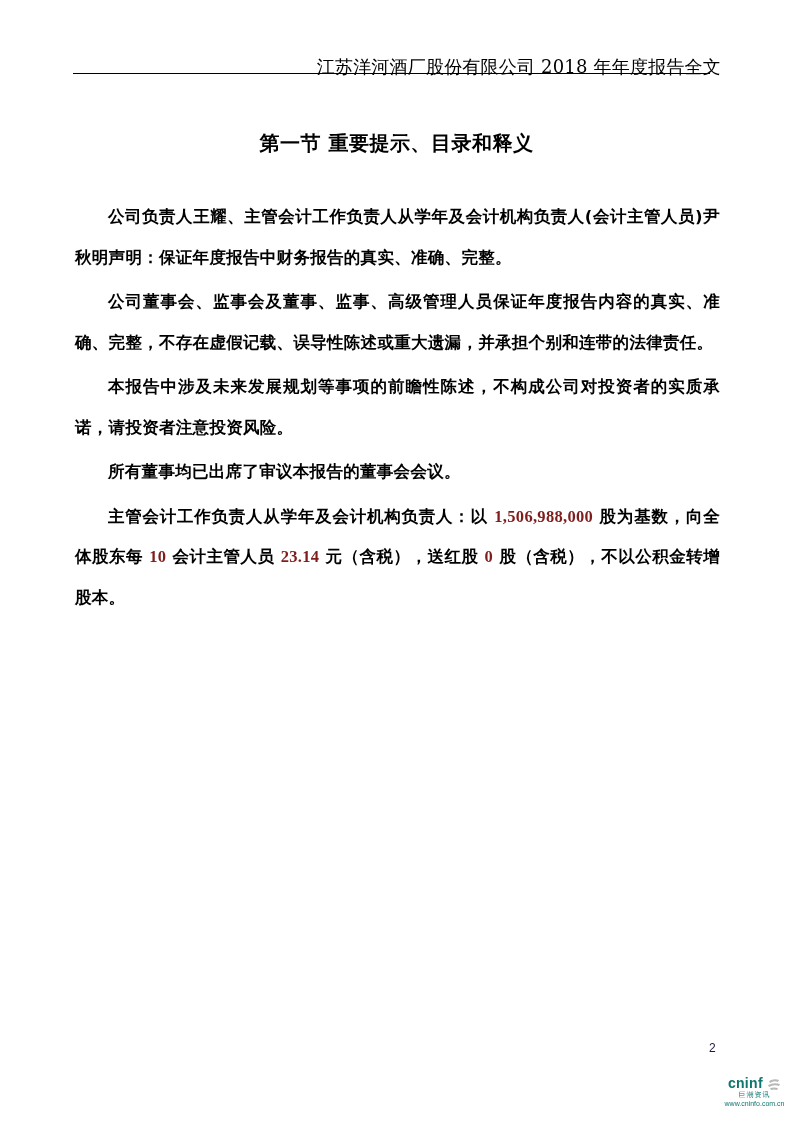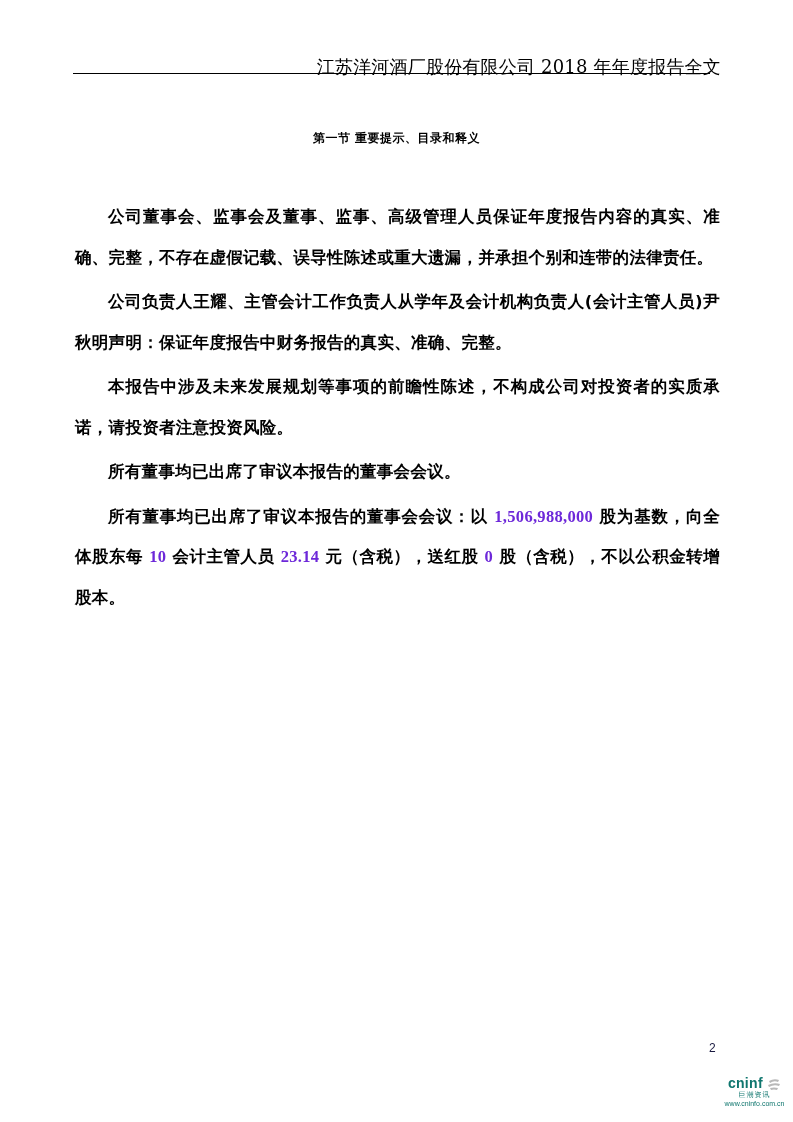--- a/index.html
+++ b/index.html
@@ -2,48 +2,48 @@
 <html><head>
 <meta charset="utf-8">
 <style>
   html, body { margin: 0; padding: 0; background: #ffffff; }
   body { width: 793px; height: 1122px; position: relative; overflow: hidden;
          font-family: "DejaVu Serif", "Liberation Serif", serif; color: #000; }
   .header-title { position: absolute; right: 72px; top: 55px; font-size: 18px; letter-spacing: 0.2px;
                   font-family: "DejaVu Serif", "Liberation Serif", serif; }
   .header-rule { position: absolute; left: 73px; right: 83px; top: 73px; height: 0; border-top: 1.5px solid #000; }
   .section-title { position: absolute; left: 0; right: 0; top: 130px; text-align: center;
-                   font-size: 12px; font-weight: bold; font-family: "DejaVu Sans", "Liberation Sans", sans-serif; letter-spacing: 0.5px; }
+                   font-size: 20px; font-weight: bold; font-family: "DejaVu Sans", "Liberation Sans", sans-serif; letter-spacing: 0.5px; }
   .body { position: absolute; left: 75px; width: 645px; top: 197px; }
   .para { font-size: 16.5px; font-weight: bold; line-height: 40.5px; text-indent: 2em; margin: 0 0 4px 0;
           font-family: "DejaVu Sans", "Liberation Sans", sans-serif; text-align: justify; letter-spacing: 0.3px; }
-  .num { font-family: "Liberation Serif", "DejaVu Serif", serif; font-weight: bold; color: #6d28d9; }
+  .num { font-family: "Liberation Serif", "DejaVu Serif", serif; font-weight: bold; color: #7f1d1d; }
   .page-number { position: absolute; left: 709px; top: 1041px; font-size: 12px;
                  font-family: "Liberation Sans", "DejaVu Sans", sans-serif; color: #1a1a40; }
   .watermark { position: absolute; left: 716px; top: 1076px; width: 77px; text-align: center; color: #0f766e;
                font-family: "Liberation Sans", "DejaVu Sans", sans-serif; }
   .wm-logo { font-size: 14px; font-weight: bold; letter-spacing: 0.3px; line-height: 14px; }
   .wm-logo svg { vertical-align: -2px; }
   .wm-cn { font-size: 7px; line-height: 9px; letter-spacing: 1px; }
   .wm-url { font-size: 7px; line-height: 9px; }
 </style>
 </head>
 <body>
 
 <div class="header-title">江苏洋河酒厂股份有限公司 2018 年年度报告全文</div>
 <div class="header-rule"></div>
 
 <div class="section-title">第一节  重要提示、目录和释义</div>
 
 <div class="body">
+  <p class="para">公司负责人王耀、主管会计工作负责人从学年及会计机构负责人(会计主管人员)尹秋明声明：保证年度报告中财务报告的真实、准确、完整。</p>
   <p class="para">公司董事会、监事会及董事、监事、高级管理人员保证年度报告内容的真实、准确、完整，不存在虚假记载、误导性陈述或重大遗漏，并承担个别和连带的法律责任。</p>
-  <p class="para">公司负责人王耀、主管会计工作负责人从学年及会计机构负责人(会计主管人员)尹秋明声明：保证年度报告中财务报告的真实、准确、完整。</p>
   <p class="para">本报告中涉及未来发展规划等事项的前瞻性陈述，不构成公司对投资者的实质承诺，请投资者注意投资风险。</p>
   <p class="para">所有董事均已出席了审议本报告的董事会会议。</p>
-  <p class="para"><span>所有董事均已出席了审议本报告的董事会会议：以 </span><span class="num">1,506,988,000</span><span> 股为基数，向全体股东每 </span><span class="num">10</span><span> 会计主管人员 </span><span class="num">23.14</span><span> 元（含税），送红股 </span><span class="num">0</span><span> 股（含税），不以公积金转增股本。</span></p>
+  <p class="para"><span>主管会计工作负责人从学年及会计机构负责人：以 </span><span class="num">1,506,988,000</span><span> 股为基数，向全体股东每 </span><span class="num">10</span><span> 会计主管人员 </span><span class="num">23.14</span><span> 元（含税），送红股 </span><span class="num">0</span><span> 股（含税），不以公积金转增股本。</span></p>
 </div>
 
 <div class="page-number">2</div>
 
 <div class="watermark">
   <div class="wm-logo">
     <span>cninf</span>
     <span><svg width="14" height="12" viewBox="0 0 14 12">
           <path d="M2 3 Q7 0 12 2 L11 4 Q7 2 3 5 Z" fill="#b8b8b8"></path>
           <path d="M1 7 Q7 4 13 6 L12 8 Q7 6 2 9 Z" fill="#b8b8b8"></path>

